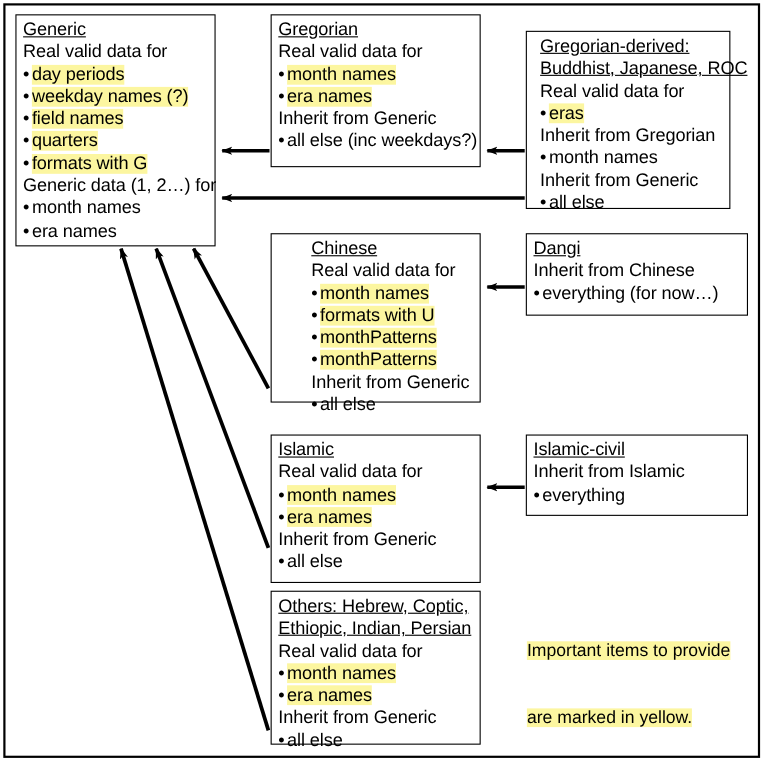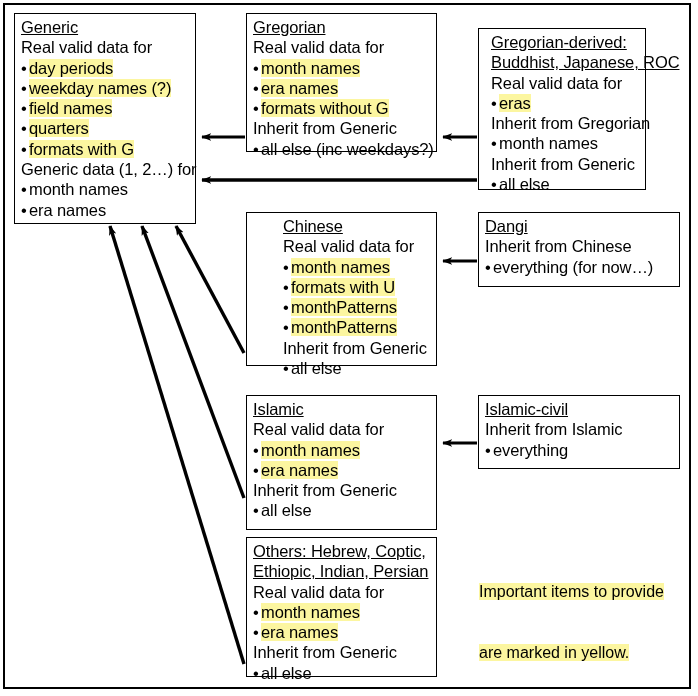--- a/index.html
+++ b/index.html
@@ -136,26 +136,25 @@
     <div class="line"><span class="txt">Generic data (1, 2…) for</span></div>
     <div class="line"><span class="bullet">•</span><span class="txt">month names</span></div>
     <div class="line"><span class="bullet">•</span><span class="txt">era names</span></div>
   </div>
 
   <div class="node" style="left:246px; top:13px; width:191px; height:139px;">
     <div class="line title"><span class="txt">Gregorian</span></div>
     <div class="line"><span class="txt">Real valid data for</span></div>
     <div class="line hl"><span class="bullet">•</span><span class="txt">month names</span></div>
     <div class="line hl"><span class="bullet">•</span><span class="txt">era names</span></div>
-    <div class="line hl"><span class="bullet">•</span><span class="txt">formats without G</span></div>
     <div class="line"><span class="txt">Inherit from Generic</span></div>
     <div class="line"><span class="bullet">•</span><span class="txt">all else (inc weekdays?)</span></div>
   </div>
 
-  <div class="node" style="left:478px; top:28px; width:168px; height:162px;padding-left:12px;">
+  <div class="node" style="left:478px; top:28px; width:186px; height:162px;padding-left:12px;">
     <div class="line title"><span class="txt">Gregorian-derived:</span></div>
     <div class="line title"><span class="txt">Buddhist, Japanese, ROC</span></div>
     <div class="line"><span class="txt">Real valid data for</span></div>
     <div class="line hl"><span class="bullet">•</span><span class="txt">eras</span></div>
     <div class="line"><span class="txt">Inherit from Gregorian</span></div>
     <div class="line"><span class="bullet">•</span><span class="txt">month names</span></div>
     <div class="line"><span class="txt">Inherit from Generic</span></div>
     <div class="line"><span class="bullet">•</span><span class="txt">all else</span></div>
   </div>
 

